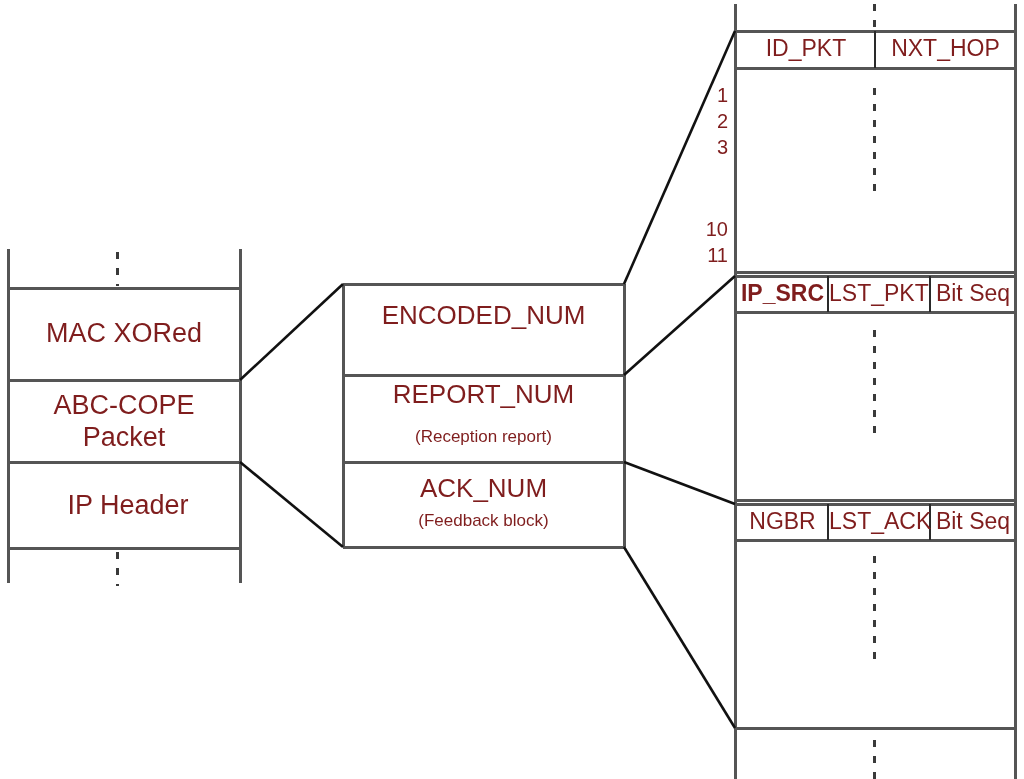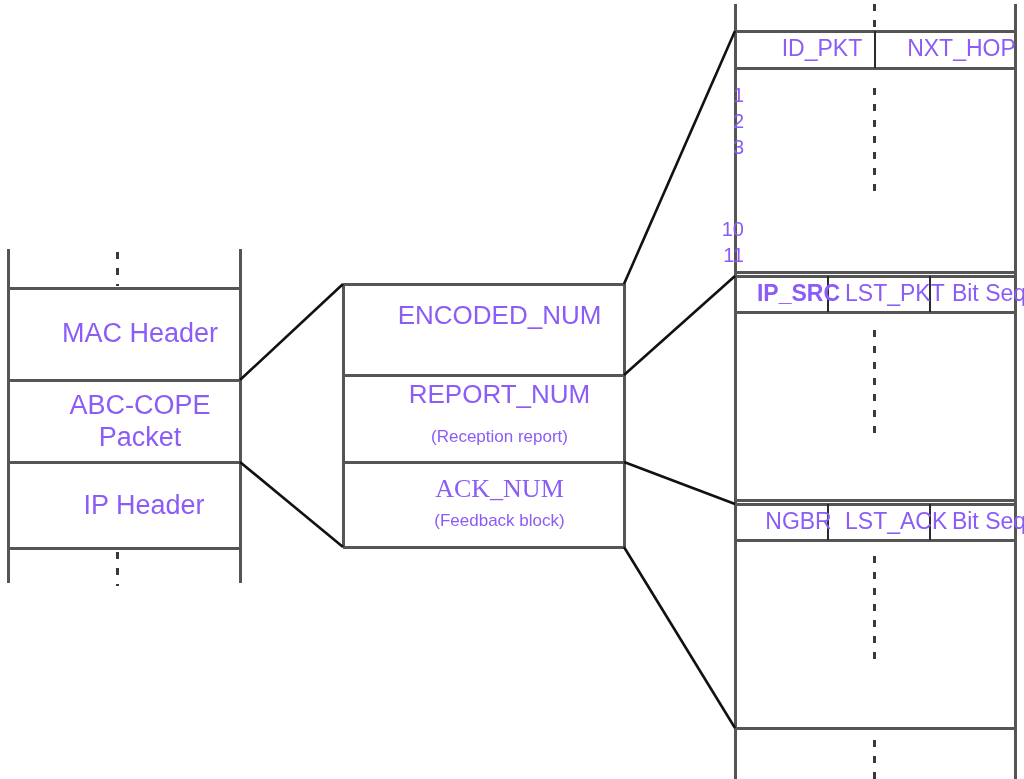--- a/index.html
+++ b/index.html
@@ -17,26 +17,25 @@
   }
   svg.layer {
     position: absolute;
     left: 0;
     top: 0;
     width: 1024px;
     height: 779px;
   }
   .lbl {
     position: absolute;
-    color: #8b5cf6;
+    color: #7f1d1d;
     text-align: center;
     line-height: 1.12;
     white-space: nowrap;
     pointer-events: none;
-    padding-left: 16px;
   }
   .blk-title {
     font-size: 27px;
   }
   .blk-title-2 {
     font-size: 27px;
     line-height: 1.18;
   }
   .mid-title {
     font-size: 26px;
@@ -119,35 +118,35 @@
       <line x1="624" y1="375" x2="735" y2="276"></line>
 
       <line x1="624" y1="462" x2="735" y2="504"></line>
       <line x1="624" y1="547" x2="735" y2="728"></line>
     </g>
   </svg>
 
   <div class="lbl" style="left:103px; top:248px; width:30px; font-size:22px; color:#2a2a2a;"></div>
   <div class="lbl" style="left:103px; top:549px; width:30px; font-size:22px; color:#2a2a2a;"></div>
 
-  <div class="lbl blk-title" style="left:8px; top:318px; width:232px;">MAC Header</div>
+  <div class="lbl blk-title" style="left:8px; top:318px; width:232px;">MAC XORed</div>
 
   <div class="lbl blk-title-2" style="left:8px; top:390px; width:232px;">
     <div>ABC-COPE</div>
     <div>Packet</div>
   </div>
 
   <div class="lbl blk-title" style="left:12px; top:490px; width:232px;">IP Header</div>
 
   <div class="lbl mid-title" style="left:343px; top:301px; width:281px;">ENCODED_NUM</div>
 
   <div class="lbl mid-title" style="left:343px; top:380px; width:281px;">REPORT_NUM</div>
   <div class="lbl mid-sub" style="left:343px; top:427px; width:281px;">(Reception report)</div>
 
-  <div class="lbl mid-title" style="left:343px; top:474px; width:281px;font-family:Liberation Serif, serif;">ACK_NUM</div>
+  <div class="lbl mid-title" style="left:343px; top:474px; width:281px;">ACK_NUM</div>
   <div class="lbl mid-sub" style="left:343px; top:511px; width:281px;">(Feedback block)</div>
 
   <div class="lbl seq-num" style="left:690px; top:84px; width:38px;">1</div>
   <div class="lbl seq-num" style="left:690px; top:110px; width:38px;">2</div>
   <div class="lbl seq-num" style="left:690px; top:136px; width:38px;">3</div>
   <div class="lbl seq-num" style="left:690px; top:218px; width:38px;">10</div>
   <div class="lbl seq-num" style="left:690px; top:244px; width:38px;">11</div>
 
   <div class="lbl col-head" style="left:737px; top:36px; width:138px;">ID_PKT</div>
   <div class="lbl col-head" style="left:876px; top:36px; width:139px;">NXT_HOP</div>

